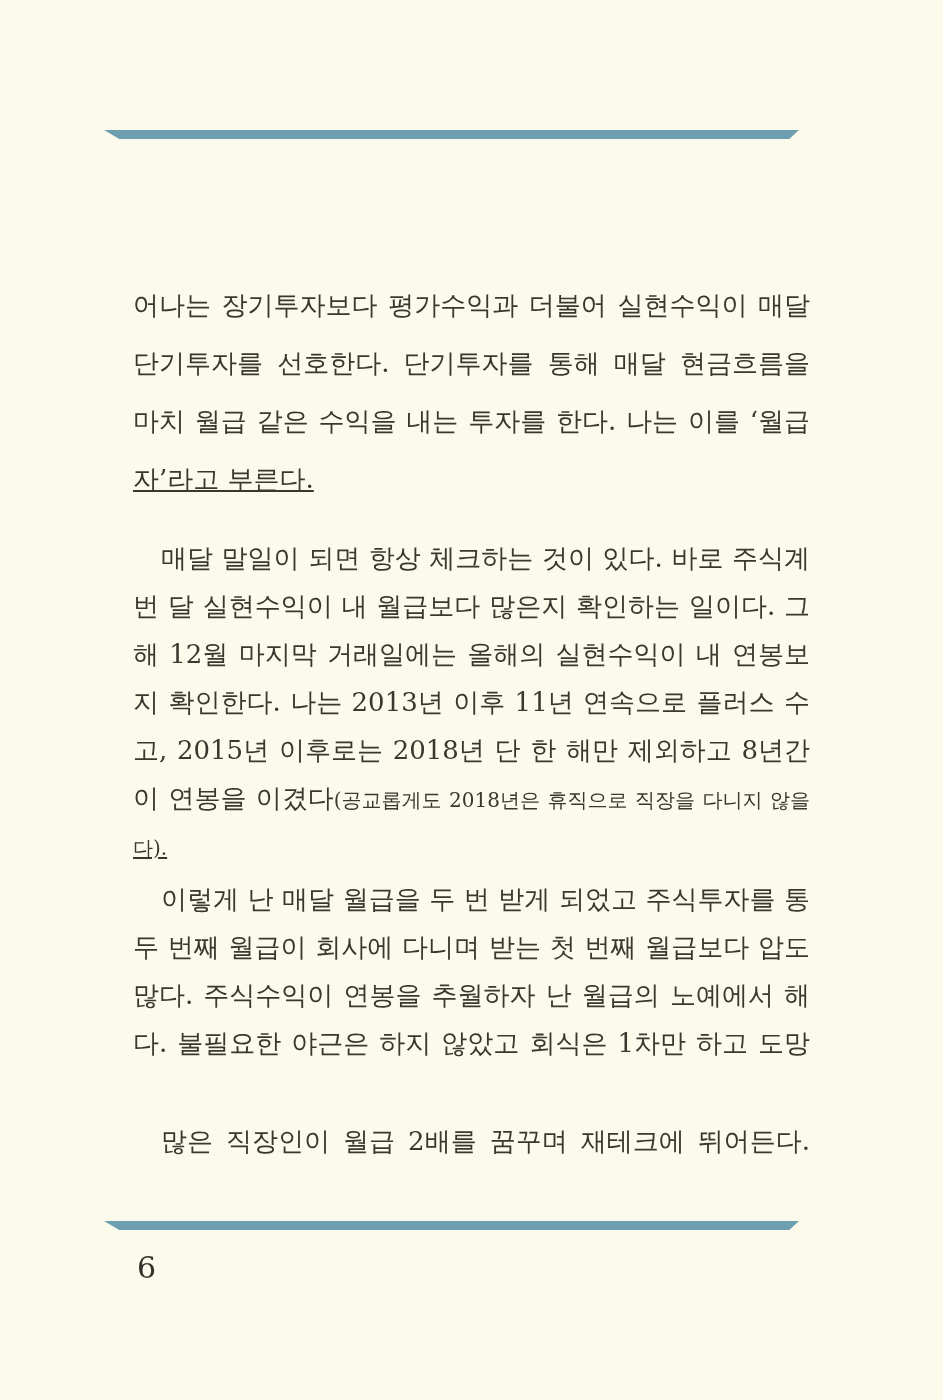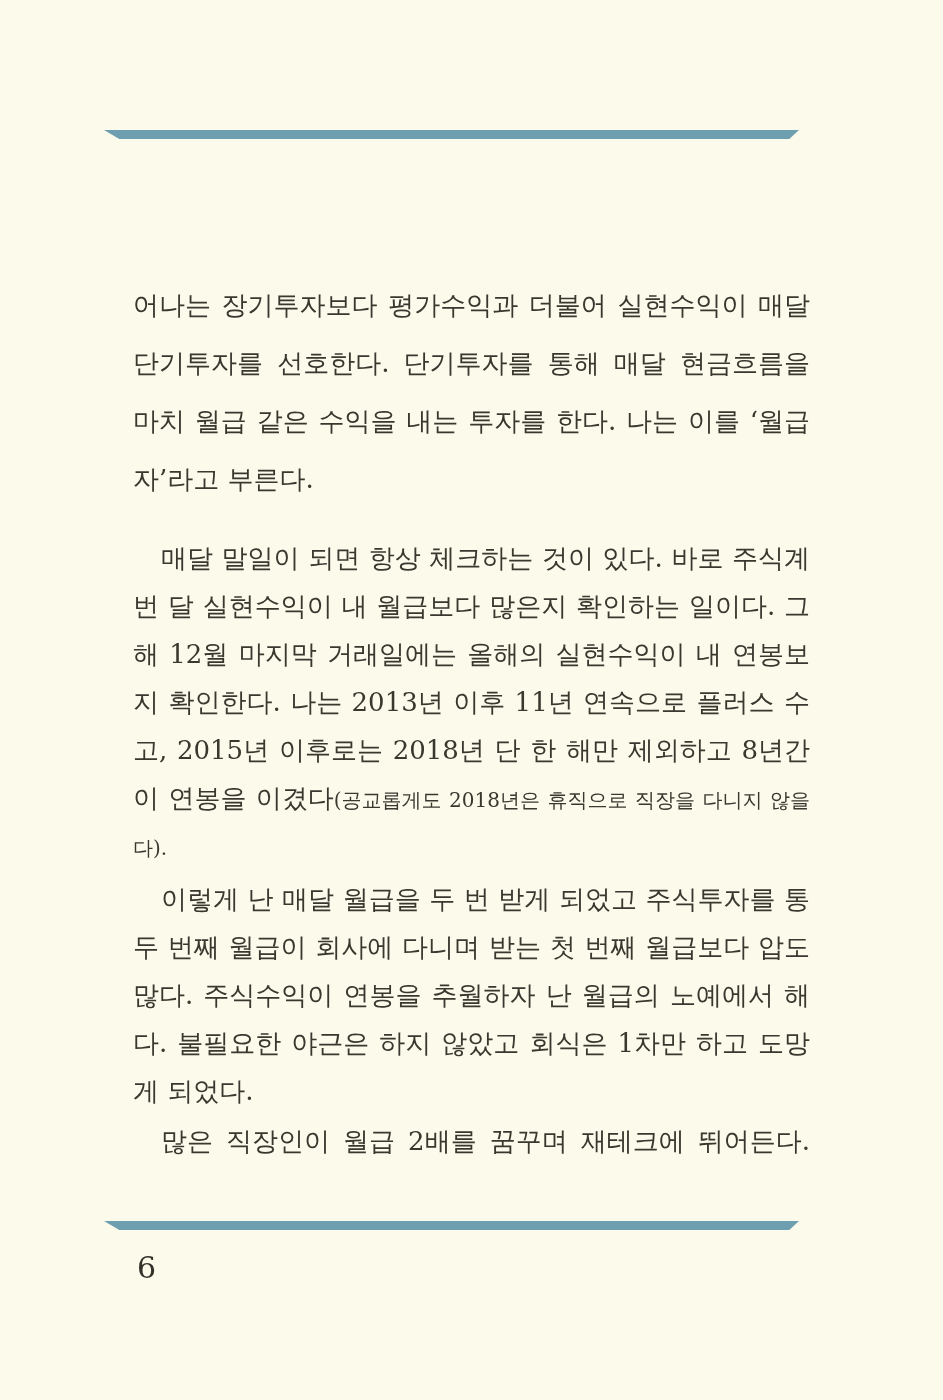--- a/index.html
+++ b/index.html
@@ -36,21 +36,21 @@
     white-space: normal;
   }
   .p1 { top: 276px; }
   .p1 .line { height: 58px; line-height: 58px; }
   .p2 { top: 534px; }
   .p2 .line { height: 48px; line-height: 48px; }
   .p3 { top: 875px; }
   .p3 .line { height: 48px; line-height: 48px; }
   .p4 { top: 1117px; }
   .p4 .line { height: 48px; line-height: 48px; }
-  .line.last { text-align-last: left; }
+  .line.last { text-align-last: left; text-decoration: underline; }
   .line.ind  { text-indent: 28px; }
   .small { font-size: 20px; }
   .page-number {
     position: absolute;
     left: 137px;
     top: 1250px;
     font-size: 30px;
     line-height: 36px;
     color: #34312b;
   }
@@ -77,21 +77,20 @@
     <div class="line">고, 2015년 이후로는 2018년 단 한 해만 제외하고 8년간 주식수익</div>
     <div class="line"><span>이 연봉을 이겼다</span><span class="small">(공교롭게도 2018년은 휴직으로 직장을 다니지 않을 때이</span></div>
     <div class="line last"><span class="small">다).</span></div>
   </div>
 
   <div class="para p3">
     <div class="line ind">이렇게 난 매달 월급을 두 번 받게 되었고 주식투자를 통해 받는</div>
     <div class="line">두 번째 월급이 회사에 다니며 받는 첫 번째 월급보다 압도적으로</div>
     <div class="line">많다. 주식수익이 연봉을 추월하자 난 월급의 노예에서 해방되었</div>
     <div class="line">다. 불필요한 야근은 하지 않았고 회식은 1차만 하고 도망갈 수 있</div>
-    <div class="line last">게 되었다.</div>
   </div>
 
   <div class="para p4">
     <div class="line ind">많은 직장인이 월급 2배를 꿈꾸며 재테크에 뛰어든다. 하지만</div>
   </div>
 
   <div class="rule bottom"></div>
 
   <div class="page-number">6</div>
 

